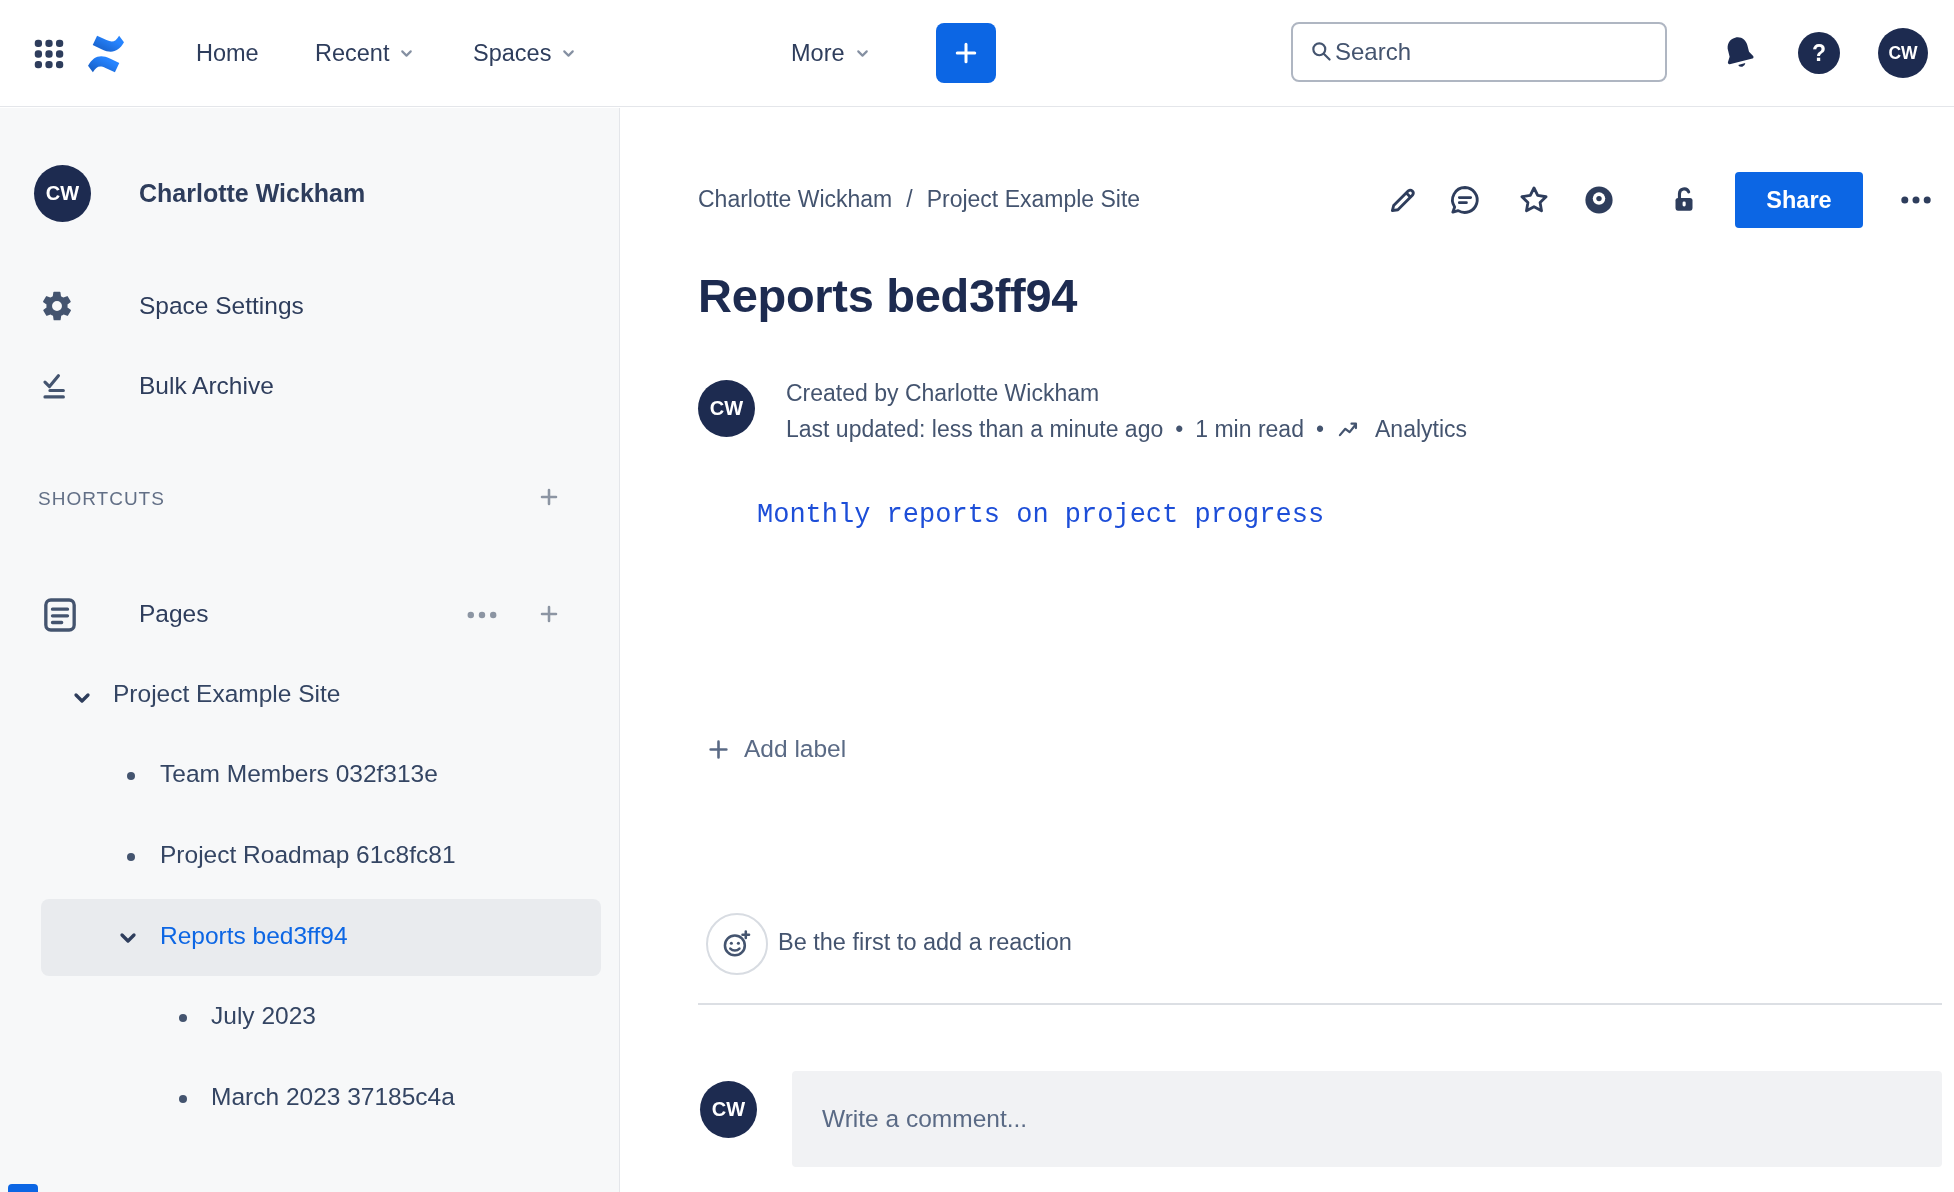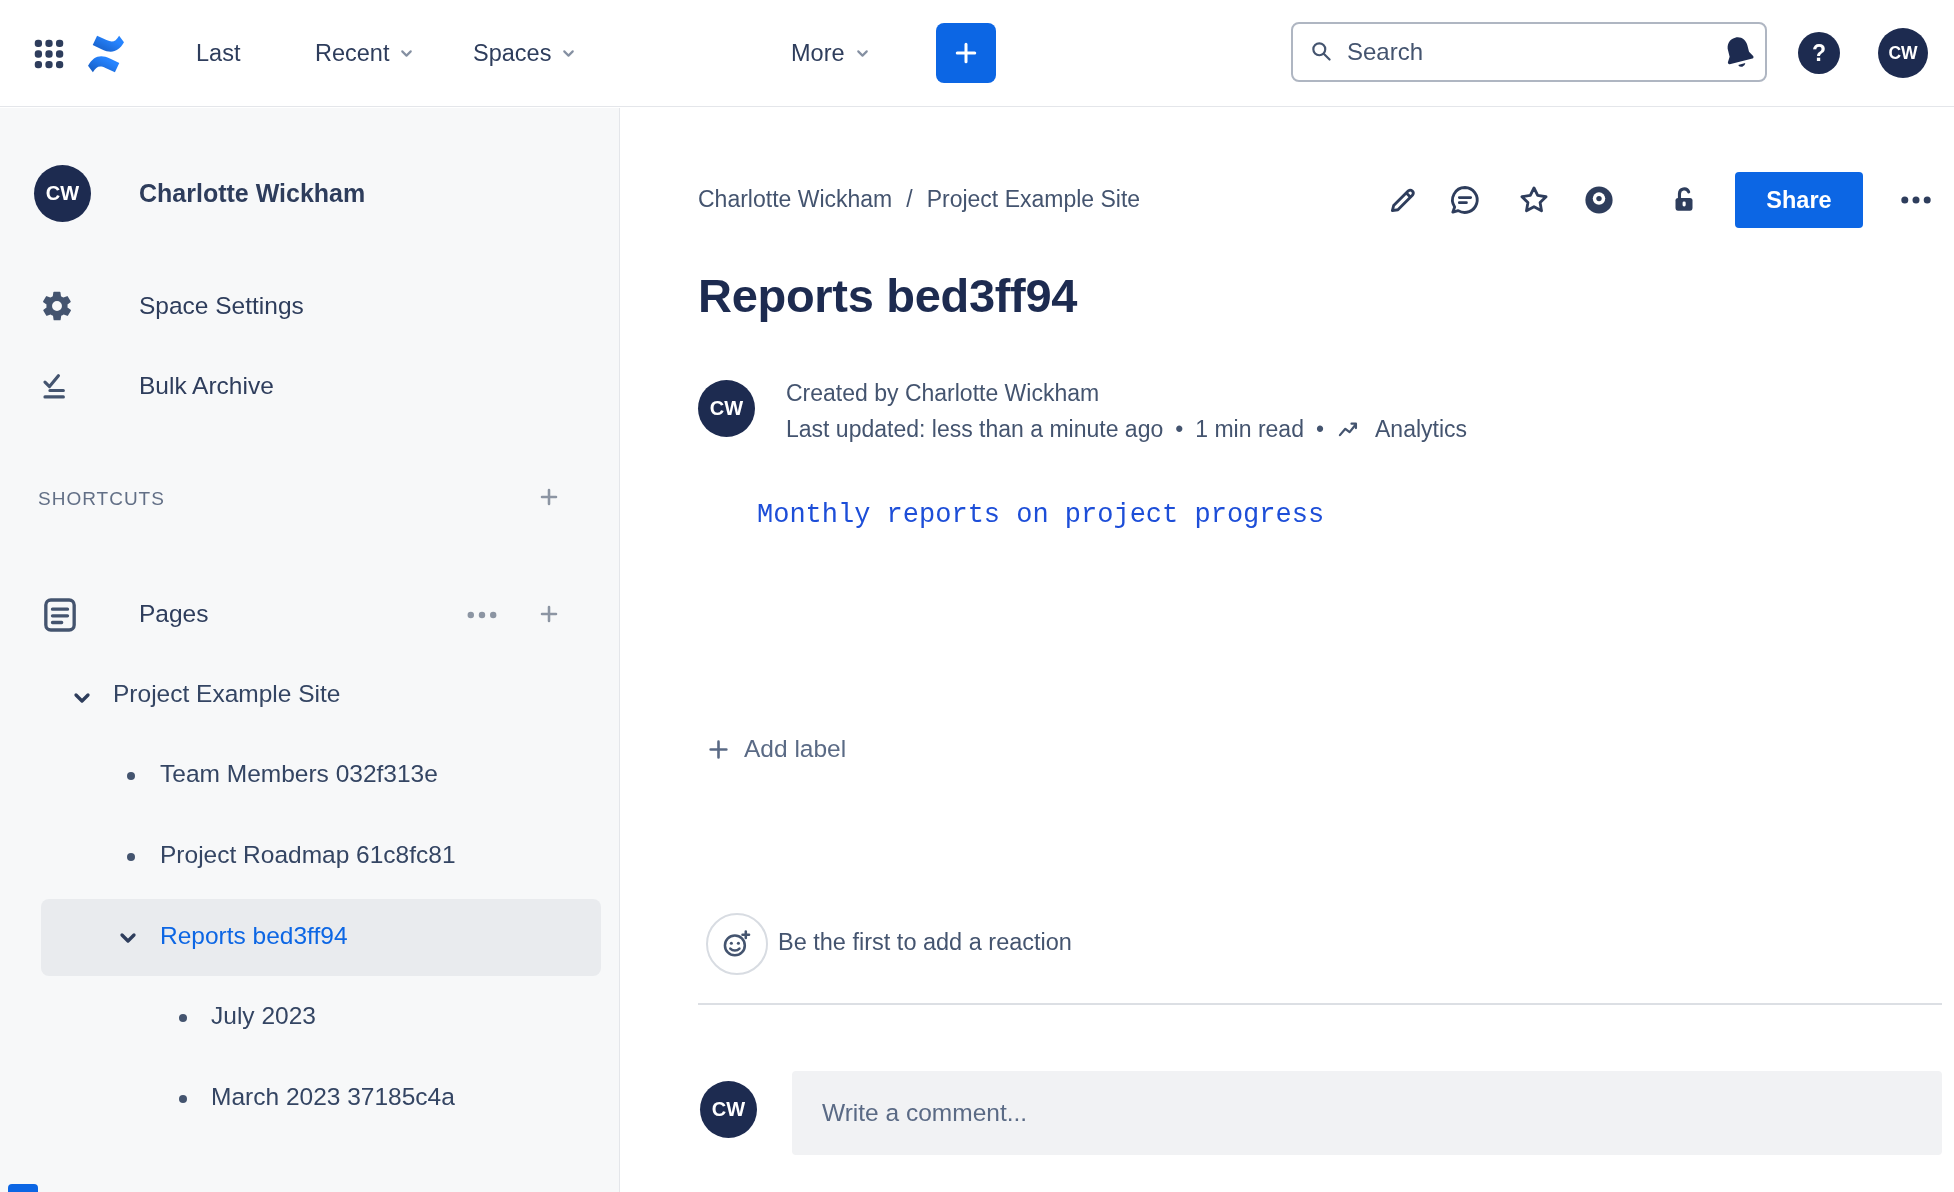--- a/index.html
+++ b/index.html
@@ -10,23 +10,23 @@
   button { background:none; border:none; cursor:pointer; font-family:inherit; padding:0; }
 
   
   .navbar { position:absolute; left:0; top:0; width:1954px; height:107px;
     background:#fff; border-bottom:1px solid #E4E6EA; z-index:5; }
   .nav-item { position:absolute; top:0; height:106px; display:flex; align-items:center; gap:9px;
     font-size:23.5px; font-weight:500; color:#2E3D5C; }
   .icon-btn { display:flex; align-items:center; justify-content:center; }
   .create-btn { position:absolute; left:936px; top:23px; width:60px; height:60px;
     border-radius:8px; background:#0C66E4; display:flex; align-items:center; justify-content:center; }
-  .search-box { position:absolute; left:1291px; top:22px; width:476px; height:60px;
+  .search-box { position:absolute; left:1291px; top:22px; width:376px; height:60px;
     border:2px solid #AFB6C2; border-radius:8px; background:#fff;
-    display:flex; align-items:center; padding:0 16px; gap:12px; }
+    display:flex; align-items:center; padding:0 16px; }
   .search-box input { border:none; outline:none; flex:1; font-size:24px; color:#2E3D5C;
     font-family:inherit; background:transparent; }
   .search-box input::placeholder { color:#44546F; opacity:1; }
   .circle-navy { border-radius:50%; background:#1D2B50; color:#fff;
     display:flex; align-items:center; justify-content:center; font-weight:700; }
 
   
   .sidebar { position:absolute; left:0; top:108px; width:620px; height:1084px;
     background:#F7F8F9; border-right:1px solid #E4E6EA; }
   .side-label { position:absolute; font-size:24.5px; color:#2E3D5C; font-weight:500; white-space:nowrap; }
@@ -45,21 +45,21 @@
     color:#1D2B50; letter-spacing:-0.3px; }
   .byline-text { position:absolute; font-size:23px; color:#44546F; white-space:nowrap; }
   .body-text { position:absolute; left:757px; top:500px; font-size:27px; color:#1d4ed8;font-family:Liberation Mono, monospace; }
   .add-label { position:absolute; left:705px; top:735px; display:flex; align-items:center;
     gap:12px; font-size:24.5px; color:#5A6A85; }
   .reaction-btn { position:absolute; left:706px; top:913px; width:62px; height:62px;
     border:2px solid #D8DCE2; border-radius:50%; background:#fff;
     display:flex; align-items:center; justify-content:center; }
   .reaction-text { position:absolute; left:778px; top:929px; font-size:23.5px; color:#44546F; }
   .divider { position:absolute; left:698px; top:1003px; width:1244px; height:2px; background:#DCDFE4; }
-  .comment-box { position:absolute; left:792px; top:1071px; width:1150px; height:84px;
+  .comment-box { position:absolute; left:792px; top:1071px; width:1150px; height:96px;
     background:#F1F2F4; border-radius:4px; display:flex; align-items:center; padding:0 30px;
     font-size:24.5px; color:#5A6A85; }
   .share-btn { position:absolute; left:1735px; top:172px; width:128px; height:56px;
     background:#0C66E4; color:#fff; border-radius:4px; font-size:23.5px; font-weight:600;
     display:flex; align-items:center; justify-content:center; }
   .corner-cut { position:absolute; left:8px; top:1184px; width:30px; height:8px;
     background:#0C66E4; border-radius:4px 4px 0 0; }
 </style>
 </head>
 <body>
@@ -91,21 +91,21 @@
             <stop offset="0" stop-color="#1558BC"></stop>
               <stop offset="0.7" stop-color="#2684FF"></stop>
           </linearGradient>
         </defs>
         <path fill="url(#cg)" d="M4.5 23.5 C8 17.5 12.3 16 18.5 18.9 L24.5 21.7 L21.7 27.7 L15.7 24.9 C11.8 23.1 9.9 23.9 7.6 27.7 Z"></path>
         <path fill="url(#cg)" d="M27.5 8.5 C24 14.5 19.7 16 13.5 13.1 L7.5 10.3 L10.3 4.3 L16.3 7.1 C20.2 8.9 22.1 8.1 24.4 4.3 Z"></path>
       </svg>
     </button>
 
     <div class="nav-item" style="left:196px;">
-      <span>Last</span>
+      <span>Home</span>
     </div>
     <div class="nav-item" style="left:473px;">
       <span>Spaces</span>
       <svg width="17" height="17" viewBox="0 0 16 16">
           <path d="M4 6l4 4 4-4" fill="none" stroke="#8590A2" stroke-width="2" stroke-linecap="round" stroke-linejoin="round"></path>
         </svg>
     </div>
     <div class="nav-item" style="left:315px;">
       <span>Recent</span>
       <svg width="17" height="17" viewBox="0 0 16 16">

